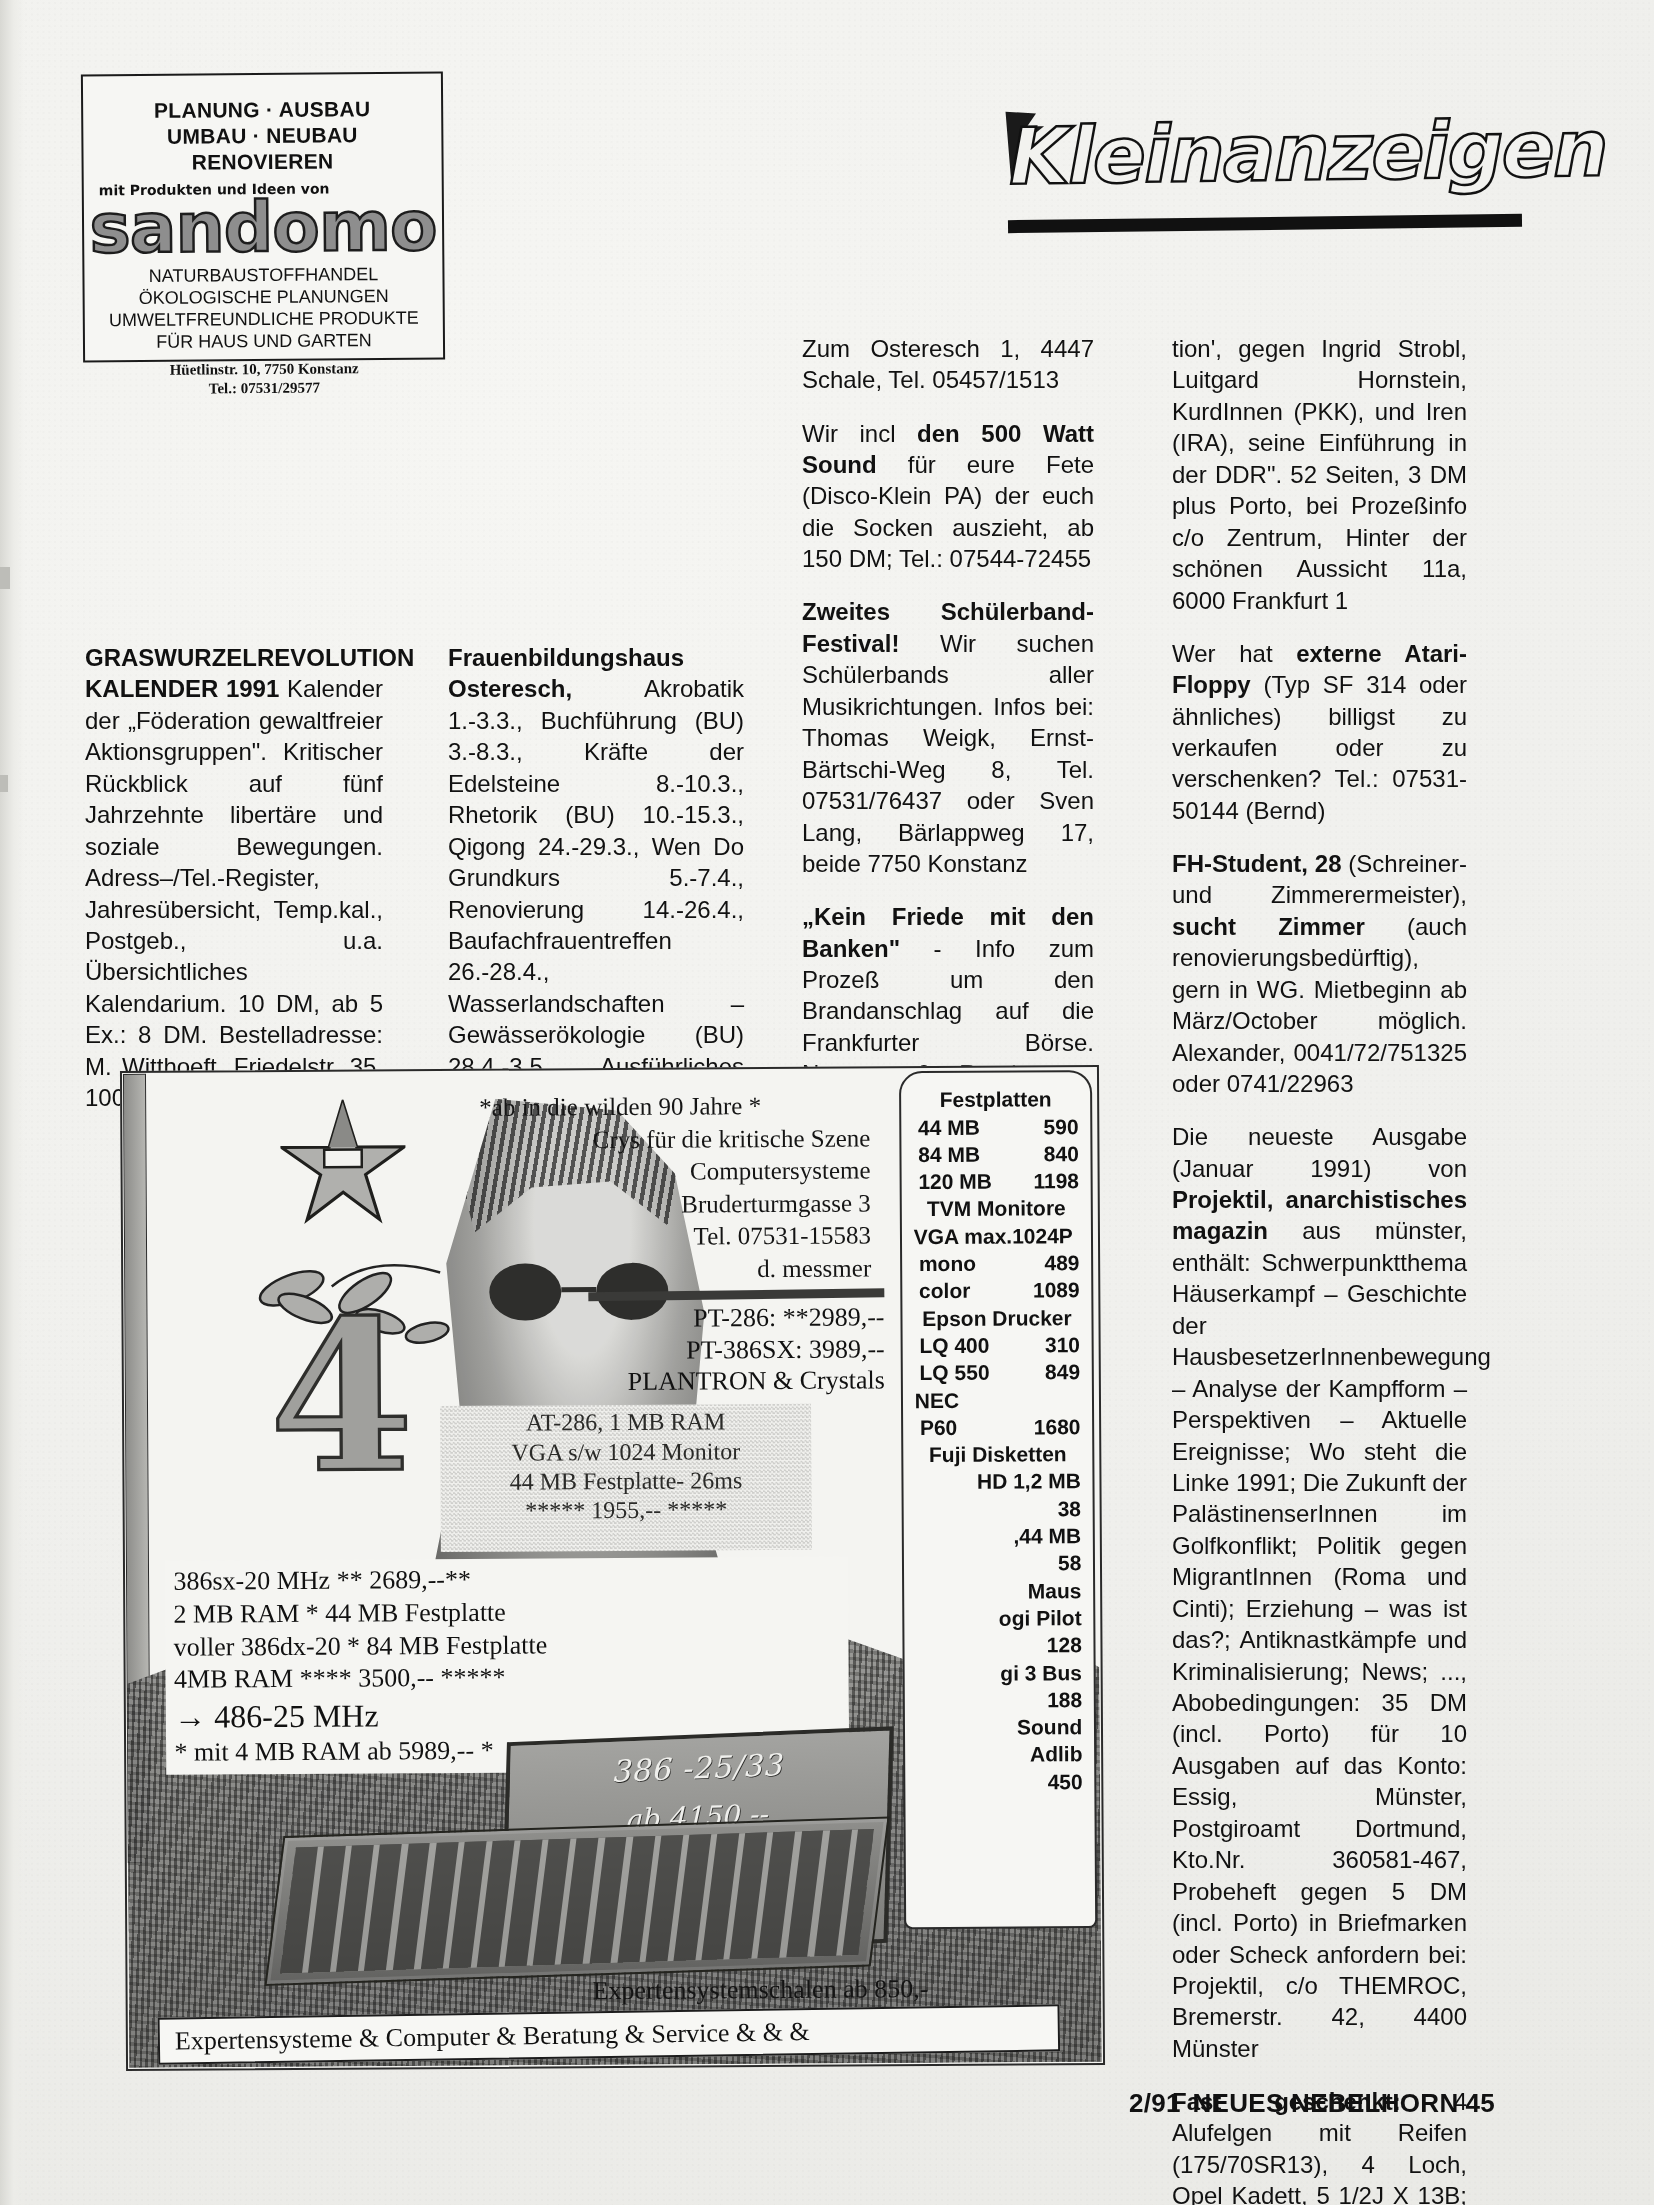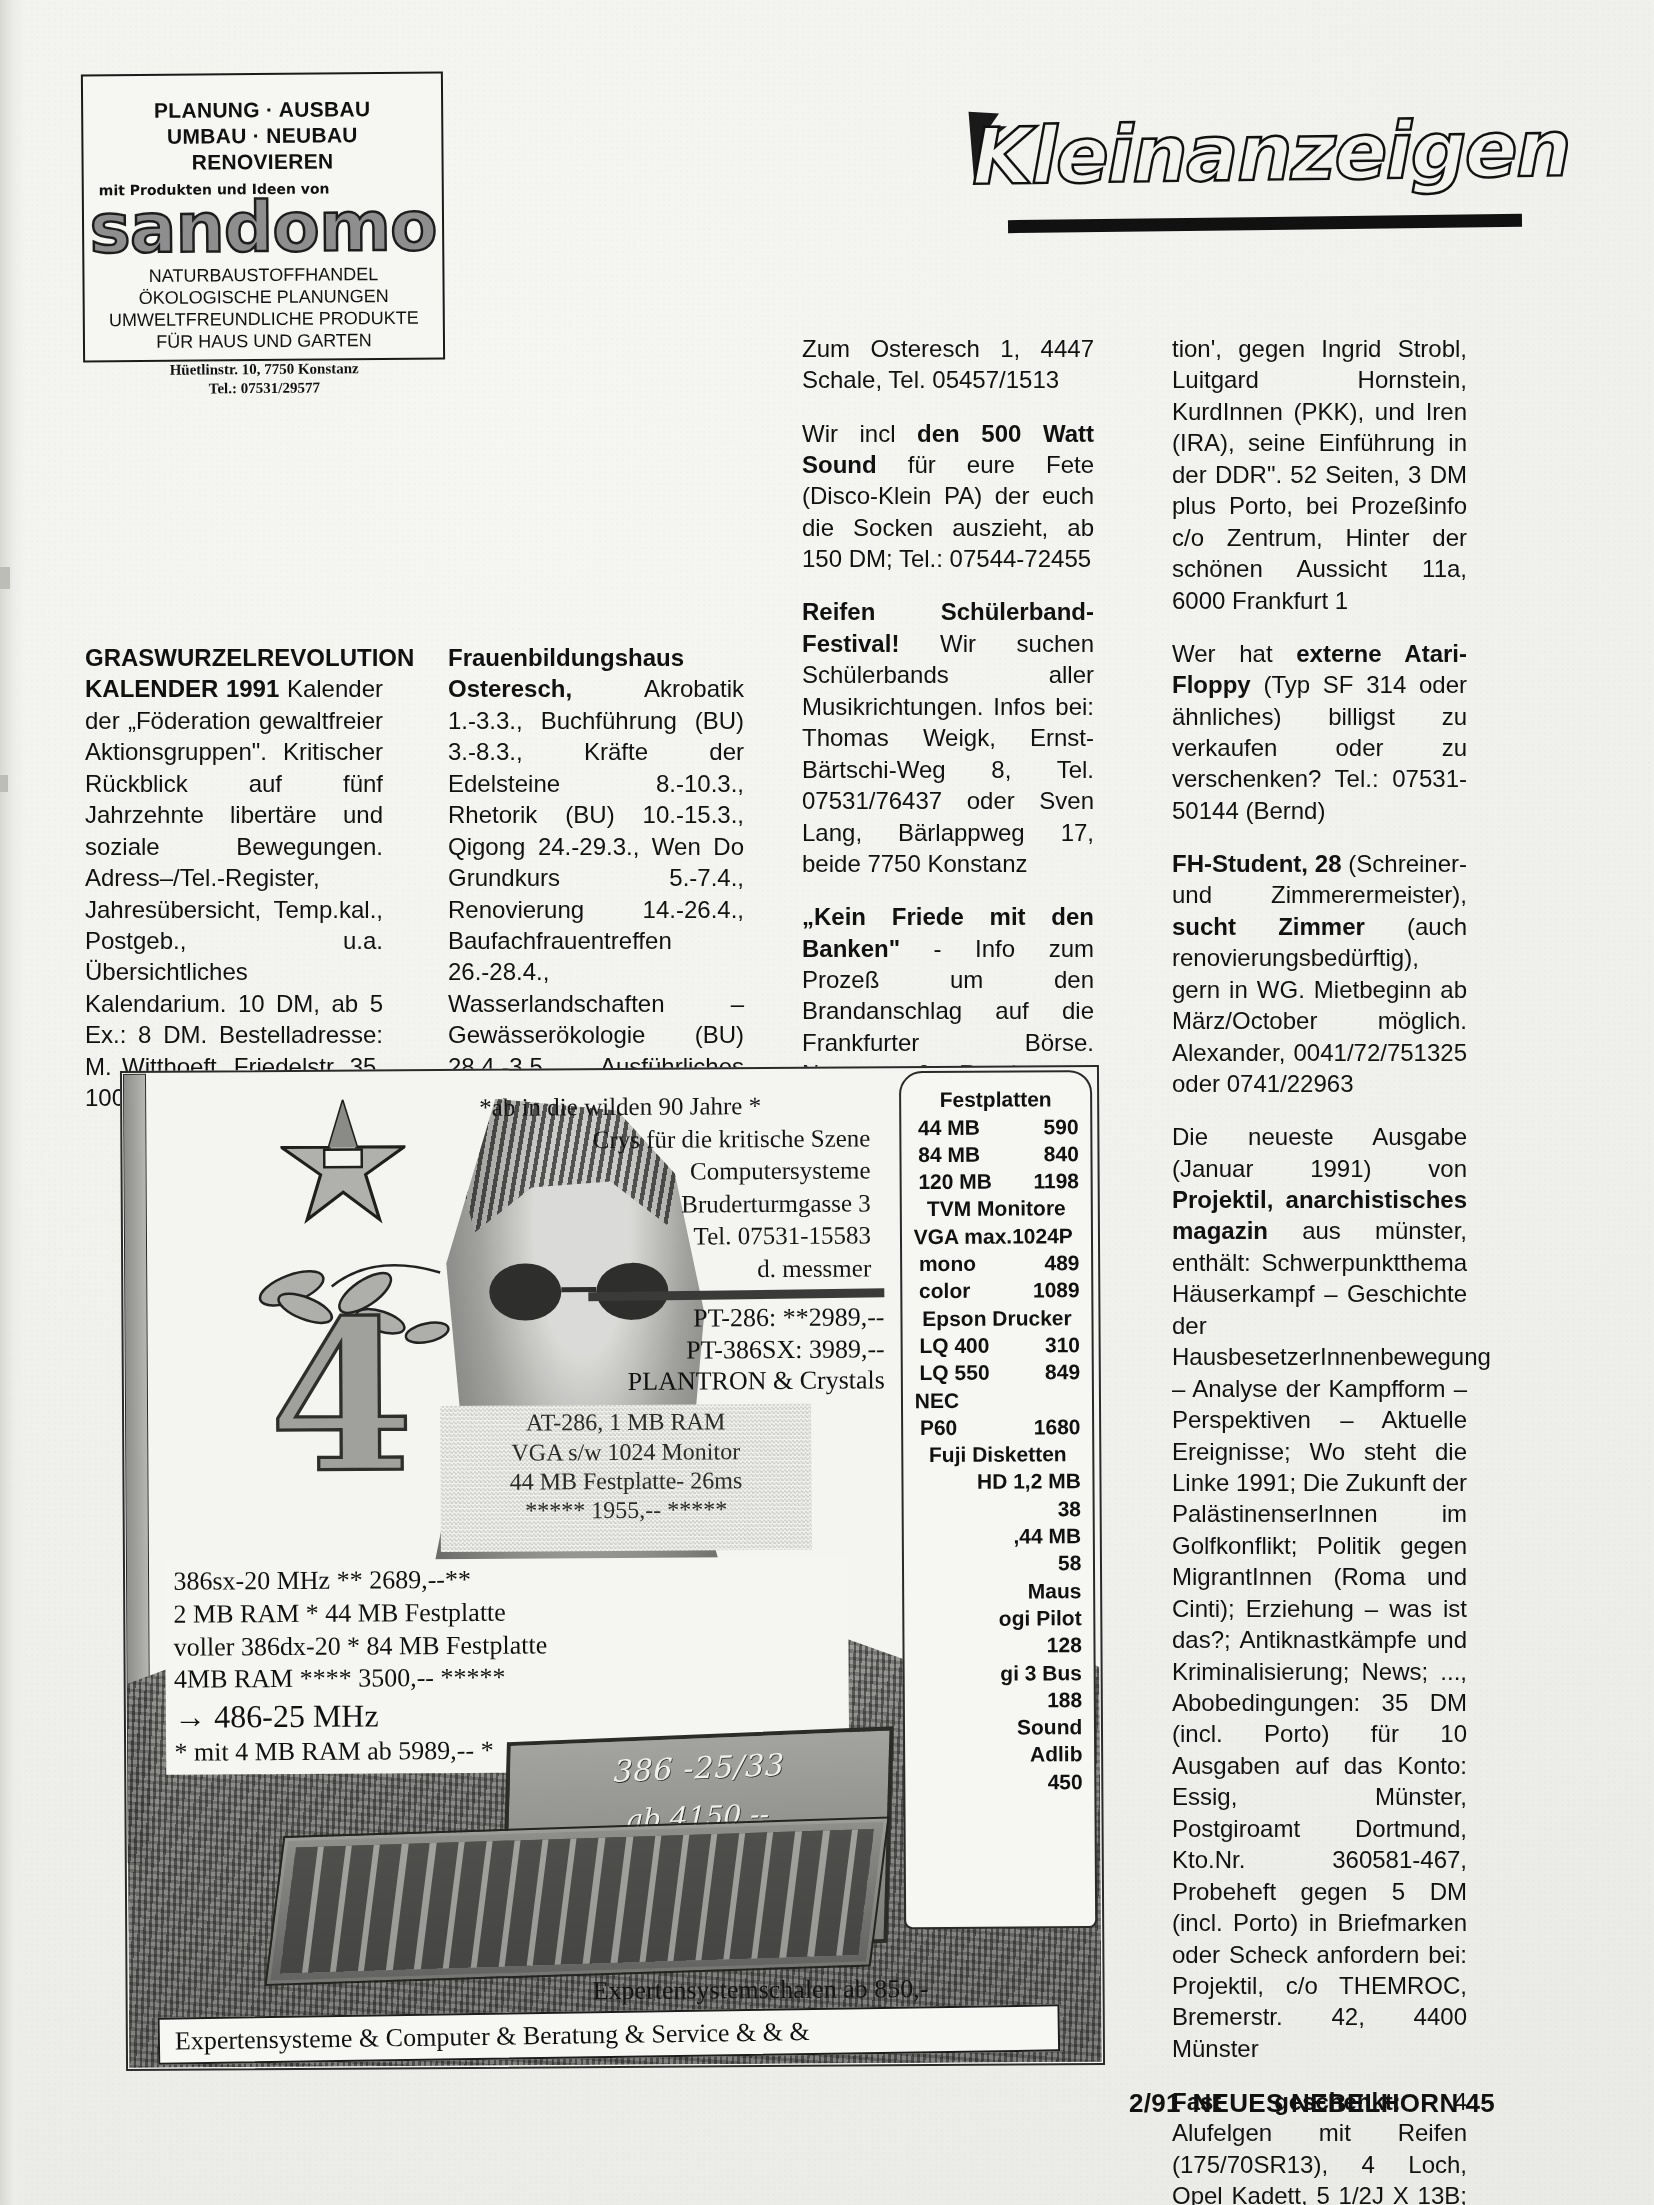--- a/index.html
+++ b/index.html
@@ -27,21 +27,21 @@
     opacity:.55;
   }
   .edge-left{
     position:absolute; left:0; top:0; width:25px; height:100%;
     background:linear-gradient(90deg, #d8d8d3 0%, #ecece8 55%, rgba(236,236,232,0) 100%);
   }
   .nick{ position:absolute; background:#bdbdb8; }
 
   
   .masthead{
-    position:absolute; left:972px; top:108px; width:533px; height:108px;
+    position:absolute; left:1009px; top:108px; width:533px; height:108px;
   }
   .masthead .word{
     font-family:"DejaVu Sans", sans-serif;
     font-style:italic; font-weight:700;
     font-size:78px; letter-spacing:-1.7px;
     color:#f2f2ef;
     -webkit-text-stroke:2.5px #111;
     text-shadow:0 0 0 #000;
     white-space:nowrap;
     transform:rotate(-0.8deg);
@@ -312,21 +312,21 @@
     <p><b>GRASWURZELREVOLUTION KALENDER 1991</b><span> Kalender der „Föderation gewaltfreier Aktionsgruppen". Kritischer Rückblick auf fünf Jahrzehnte libertäre und soziale Bewegungen. Adress–/Tel.-Register, Jahresübersicht, Temp.kal., Postgeb., u.a. Übersichtliches Kalendarium. 10 DM, ab 5 Ex.: 8 DM. Bestelladresse: M. Witthoeft, Friedelstr. 35, 1000 Berlin 44 (+ Porto!)</span></p>
   </div>
 
   <div class="col" id="col-b">
     <p><b>Frauenbildungshaus Osteresch,</b><span> Akrobatik 1.-3.3., Buchführung (BU) 3.-8.3., Kräfte der Edelsteine 8.-10.3., Rhetorik (BU) 10.-15.3., Qigong 24.-29.3., Wen Do Grundkurs 5.-7.4., Renovierung 14.-26.4., Baufachfrauentreffen 26.-28.4., Wasserlandschaften – Gewässerökologie (BU) 28.4.-3.5., Ausführliches Programm bitte mit frank. Rückumschlag (A5, 60 Pfg.) anfordern:</span></p>
   </div>
 
   <div class="col" id="col-c">
     <p><span>Zum Osteresch 1, 4447 Schale, Tel. 05457/1513</span></p>
     <p><span>Wir incl </span><b>den 500 Watt Sound</b><span> für eure Fete (Disco-Klein PA) der euch die Socken auszieht, ab 150 DM; Tel.: 07544-72455</span></p>
-    <p><b>Reifen Schülerband-Festival!</b><span> Wir suchen Schülerbands aller Musikrichtungen. Infos bei: Thomas Weigk, Ernst-Bärtschi-Weg 8, Tel. 07531/76437 oder Sven Lang, Bärlappweg 17, beide 7750 Konstanz</span></p>
+    <p><b>Zweites Schülerband-Festival!</b><span> Wir suchen Schülerbands aller Musikrichtungen. Infos bei: Thomas Weigk, Ernst-Bärtschi-Weg 8, Tel. 07531/76437 oder Sven Lang, Bärlappweg 17, beide 7750 Konstanz</span></p>
     <p><b>„Kein Friede mit den Banken"</b><span> - Info zum Prozeß um den Brandanschlag auf die Frankfurter Börse. Nummer 6: Reader zur Veranstaltung am 18.8. 90 in Frankfurt: „Der §129a, seine Anwendung in den Prozessen wegen der ‚Börsen-Ak-</span></p>
   </div>
 
   <div class="col" id="col-d">
     <p><span>tion', gegen Ingrid Strobl, Luitgard Hornstein, KurdInnen (PKK), und Iren (IRA), seine Einführung in der DDR". 52 Seiten, 3 DM plus Porto, bei Prozeßinfo c/o Zentrum, Hinter der schönen Aussicht 11a, 6000 Frankfurt 1</span></p>
     <p><span>Wer hat </span><b>externe Atari-Floppy</b><span> (Typ SF 314 oder ähnliches) billigst zu verkaufen oder zu verschenken? Tel.: 07531-50144 (Bernd)</span></p>
     <p><b>FH-Student, 28</b><span> (Schreiner- und Zimmerermeister), </span><b>sucht Zimmer</b><span> (auch renovierungsbedürftig), gern in WG. Mietbeginn ab März/October möglich. Alexander, 0041/72/751325 oder 0741/22963</span></p>
     <p><span>Die neueste Ausgabe (Januar 1991) von </span><b>Projektil, anarchistisches magazin</b><span> aus münster, enthält: Schwerpunktthema Häuserkampf – Geschichte der HausbesetzerInnenbewegung – Analyse der Kampfform – Perspektiven – Aktuelle Ereignisse; Wo steht die Linke 1991; Die Zukunft der PalästinenserInnen im Golfkonflikt; Politik gegen MigrantInnen (Roma und Cinti); Erziehung – was ist das?; Antiknastkämpfe und Kriminalisierung; News; ..., Abobedingungen: 35 DM (incl. Porto) für 10 Ausgaben auf das Konto: Essig, Münster, Postgiroamt Dortmund, Kto.Nr. 360581-467, Probeheft gegen 5 DM (incl. Porto) in Briefmarken oder Scheck anfordern bei: Projektil, c/o THEMROC, Bremerstr. 42, 4400 Münster</span></p>
     <p><b>Fast geschenkt:</b><span> 4 Alufelgen mit Reifen (175/70SR13), 4 Loch, Opel Kadett, 5 1/2J X 13B; Schneeketten 155-13, bzw. 165/70-13, Tel. 15817</span></p>
     <p><b>Wer hat Lust,</b><span> im Sommer auf einer Nordseeinsel Kino zu machen? Tel. ab 20 Uhr: 07556/8460</span></p>

